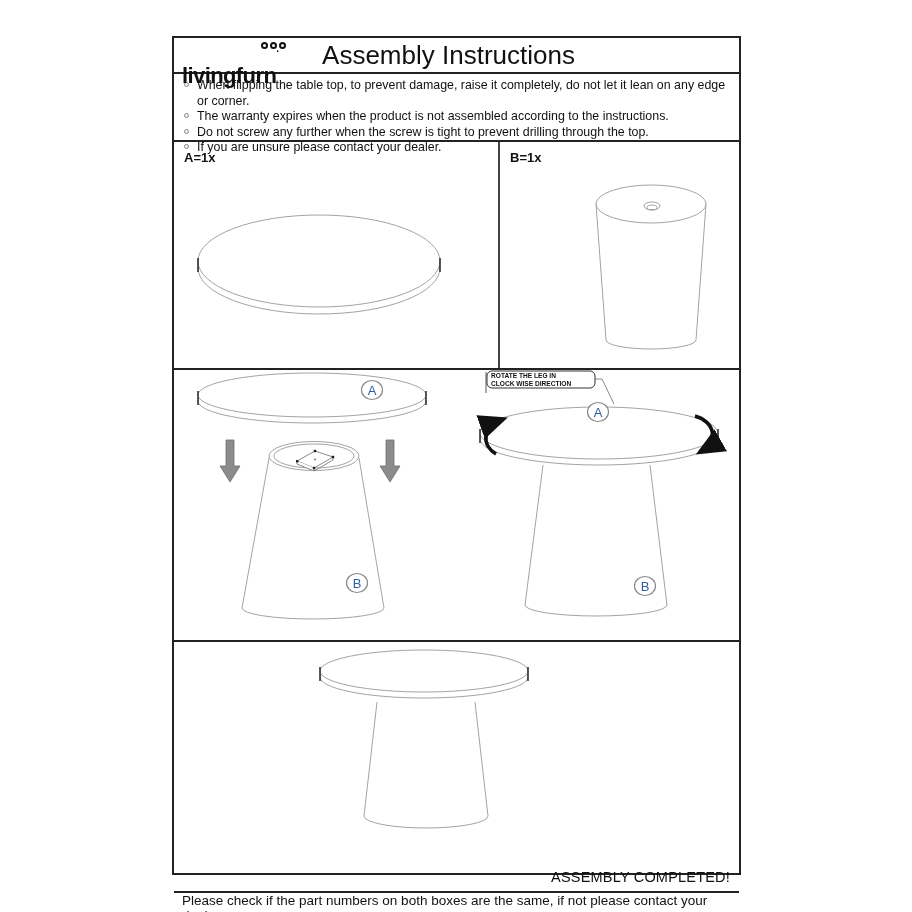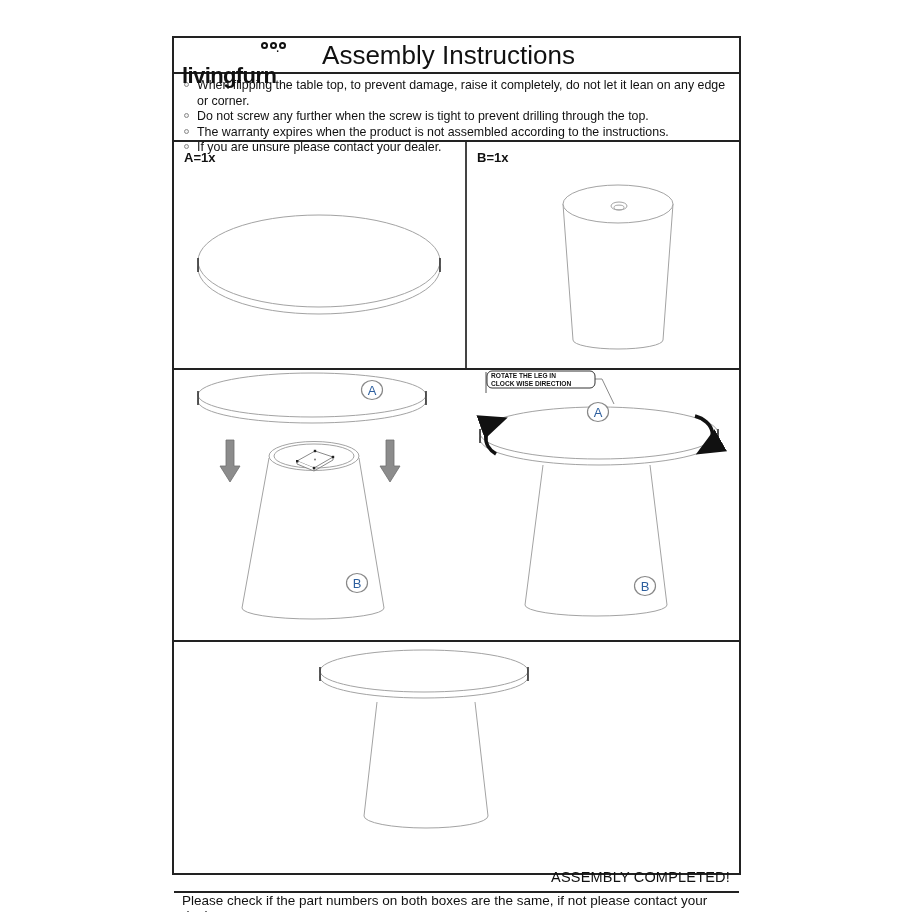--- a/index.html
+++ b/index.html
@@ -22,21 +22,21 @@
   .badge{width:7px;height:7px;border-radius:50%;background:#111;position:relative;}
   .badge::after{content:"";position:absolute;left:2px;top:2px;width:3px;height:3px;border-radius:50%;background:#fff;}
   .title{position:absolute;left:0;right:16px;top:2px;text-align:center;font-size:26px;font-weight:400;}
   
   .notes{height:68px;border-bottom:2px solid #222;box-sizing:border-box;flex:none;padding:4px 6px 0 6px;}
   .note{display:flex;align-items:flex-start;font-size:12.4px;line-height:15.5px;}
   .bullet{width:5px;height:5px;border:1.2px solid #8a8a8a;border-radius:50%;flex:none;margin:4px 8px 0 4px;box-sizing:border-box;background:#f2f2f2;}
   
   .parts{height:228px;border-bottom:2px solid #222;box-sizing:border-box;flex:none;display:flex;}
   .part-cell{position:relative;box-sizing:border-box;height:100%;}
-  .part-cell.a{width:293px;border-right:2px solid #444;}
+  .part-cell.a{width:326px;border-right:2px solid #444;}
   .part-cell.b{flex:1;}
   .part-label{position:absolute;left:10px;top:8px;font-size:13px;font-weight:700;z-index:2;}
   .part-cell svg{position:absolute;left:0;top:0;}
   
   .steps{height:272px;border-bottom:2px solid #222;box-sizing:border-box;flex:none;position:relative;}
   
   .final{height:249px;flex:none;position:relative;}
   .completed{position:absolute;right:9px;bottom:6px;font-size:14.5px;letter-spacing:0.2px;}
   
   .footer{flex:1;border-top:2px solid #222;box-sizing:border-box;display:flex;align-items:center;padding-left:8px;font-size:13.5px;}
@@ -60,25 +60,25 @@
     <div class="title">Assembly Instructions</div>
   </div>
 
   <div class="notes">
     <div class="note">
         <span class="bullet"></span>
         <span>When flipping the table top, to prevent damage, raise it completely, do not let it lean on any edge or corner.</span>
       </div>
     <div class="note">
         <span class="bullet"></span>
+        <span>The warranty expires when the product is not assembled according to the instructions.</span>
+      </div>
+    <div class="note">
+        <span class="bullet"></span>
         <span>Do not screw any further when the screw is tight to prevent drilling through the top.</span>
-      </div>
-    <div class="note">
-        <span class="bullet"></span>
-        <span>The warranty expires when the product is not assembled according to the instructions.</span>
       </div>
     <div class="note">
         <span class="bullet"></span>
         <span>If you are unsure please contact your dealer.</span>
       </div>
   </div>
 
   <div class="parts">
     <div class="part-cell a">
       <div class="part-label">A=1x</div>

